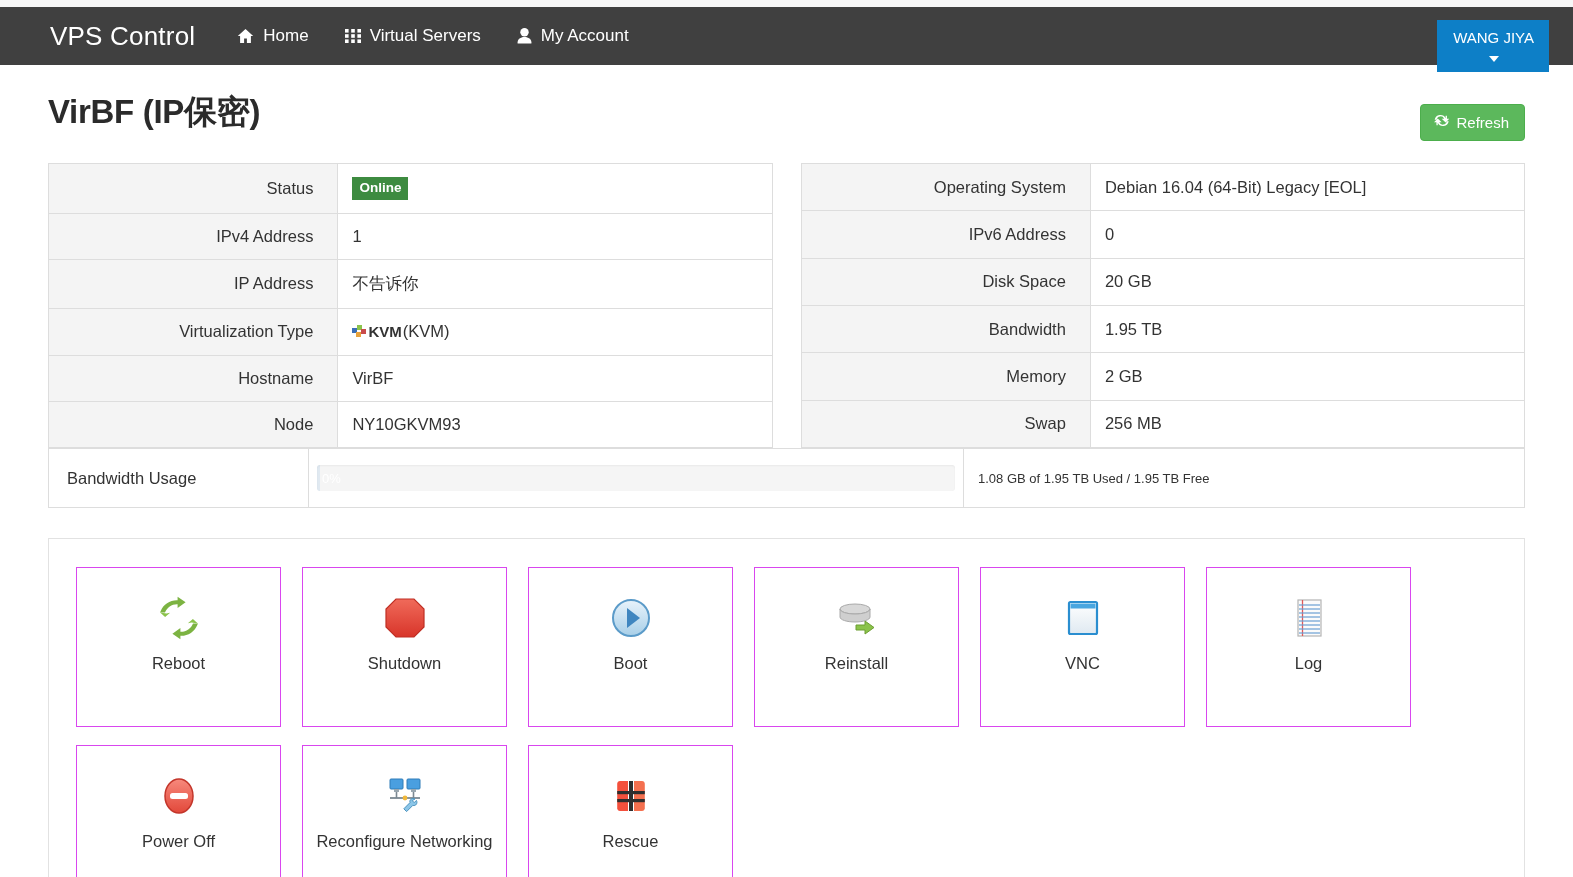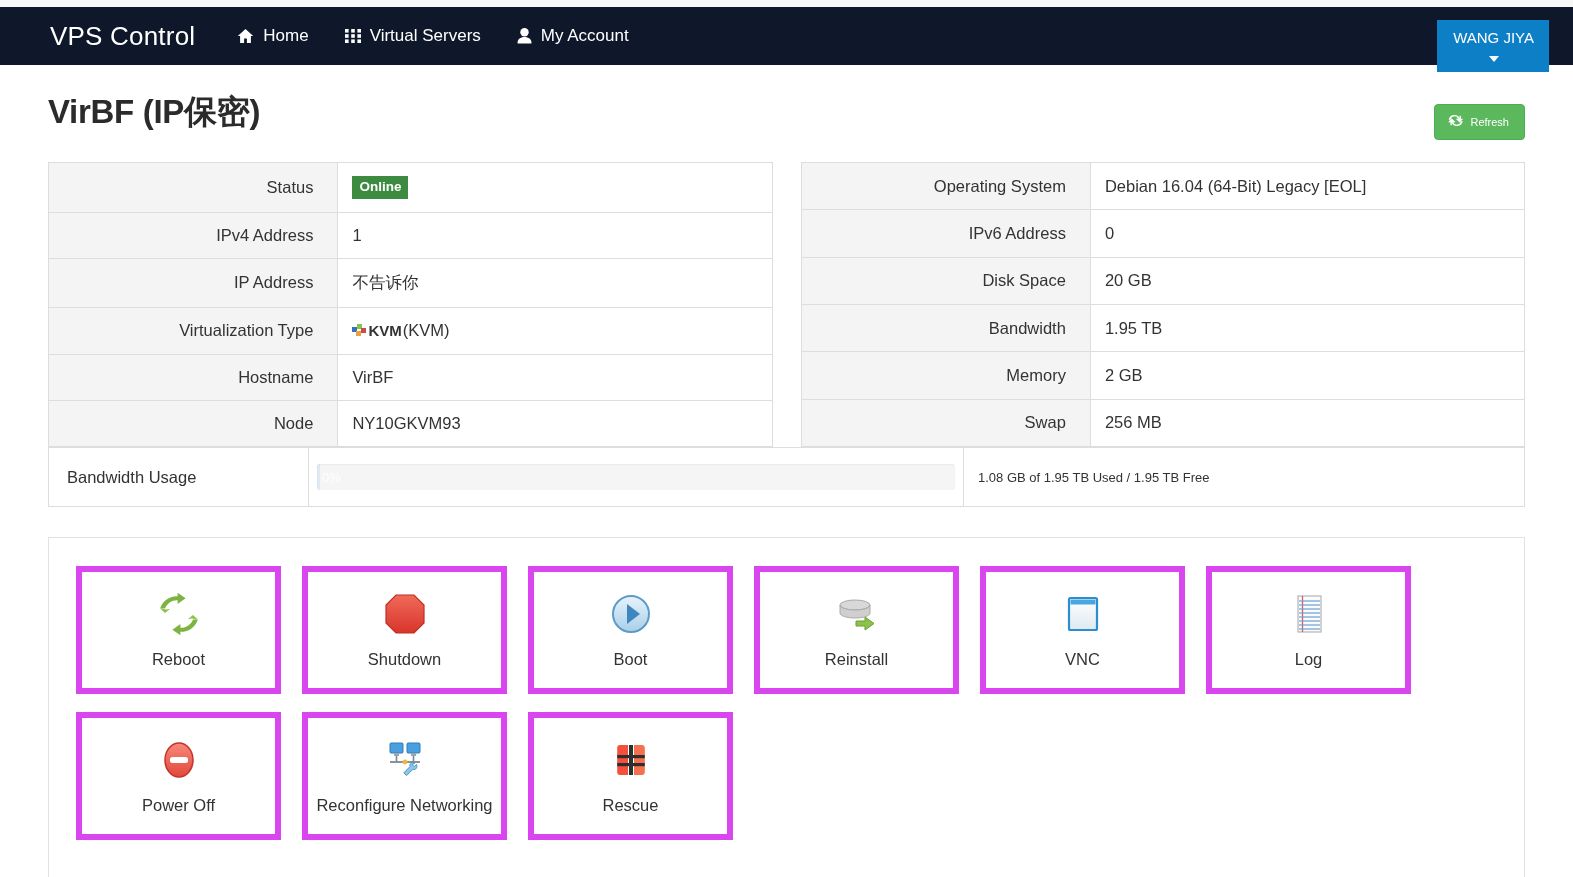--- a/index.html
+++ b/index.html
@@ -9,21 +9,21 @@
     background: #ffffff;
     font-family: "Liberation Sans", sans-serif;
     color: #333333;
     overflow: hidden;
   }
   .top-strip { height: 7px; background: #f7f7f7; }
 
   
   .navbar {
     height: 58px;
-    background: #0f172a;
+    background: #404040;
     display: flex;
     align-items: center;
     padding: 0 24px 0 50px;
     position: relative;
   }
   .brand {
     color: #ffffff;
     font-size: 26px;
     letter-spacing: .2px;
     margin-right: 42px;
@@ -78,21 +78,21 @@
     color: #2b2b2b;
     margin: 0;
     line-height: 1.2;
     letter-spacing: -.3px;
   }
   .refresh-btn {
     background: #5cb85c;
     color: #ffffff;
     border: 1px solid #4cae4c;
     border-radius: 4px;
-    font-size: 11px;
+    font-size: 15px;
     padding: 8px 15px 9px 13px;
     display: flex;
     align-items: center;
     gap: 7px;
     cursor: pointer;
     margin-top: 12px;
     white-space: nowrap;
   }
 
   
@@ -217,28 +217,28 @@
     background: #ffffff;
   }
   .action-grid {
     display: flex;
     flex-wrap: wrap;
     gap: 18px 21px;
     padding-left: 5px;
   }
   .action-tile {
     width: 205px;
-    height: 128px;
-    border: 6px solid #d946ef;
+    height: 160px;
+    border: 1px solid #d946ef;
     background: #ffffff;
     display: flex;
     flex-direction: column;
     align-items: center;
     justify-content: flex-start;
-    padding-top: 16px;
+    padding-top: 24px;
     cursor: pointer;
   }
   .action-icon {
     height: 52px;
     display: flex;
     align-items: center;
     justify-content: center;
   }
   .action-label {
     margin-top: 10px;

